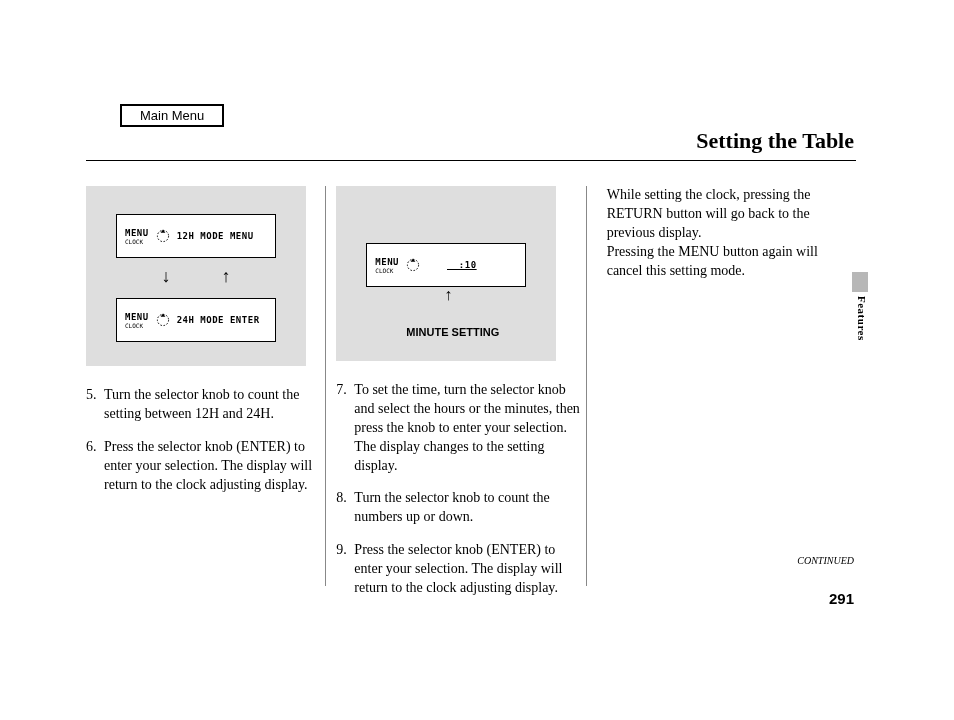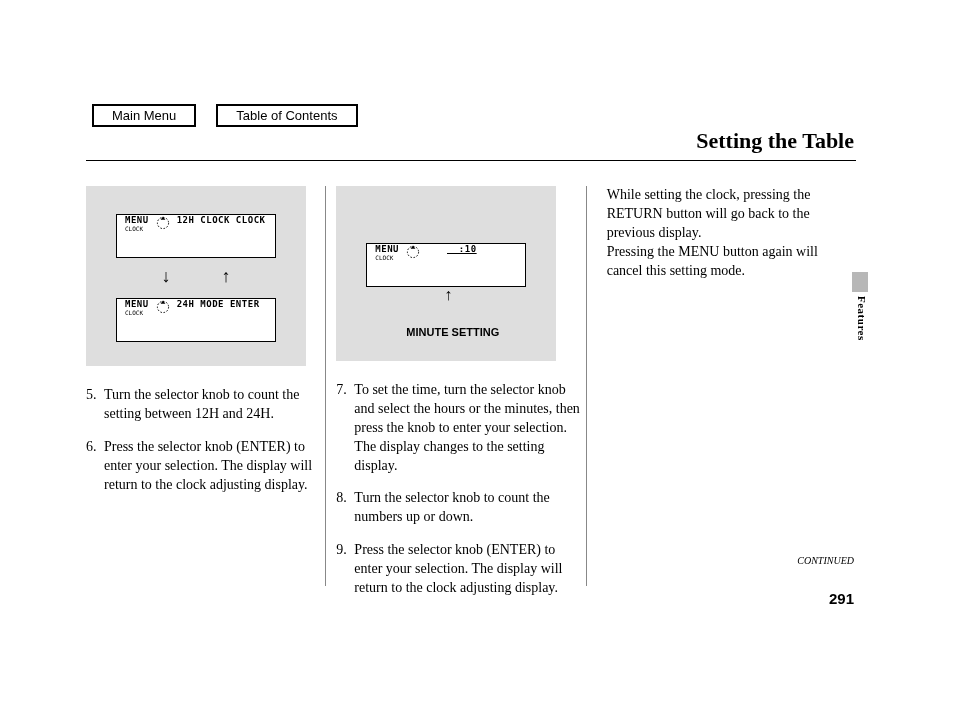--- a/index.html
+++ b/index.html
@@ -14,21 +14,21 @@
     height:var(--page-h);
     font-family:Georgia,'Times New Roman',serif;
     font-size:14px;
     color:var(--ink);
     position:relative;
   }
   
   .nav{
     position:absolute;
     top:104px;
-    left:92px;
+    left:120px;
     display:flex;
     gap:20px;
     font-family:Arial,Helvetica,sans-serif;
     font-size:13px;
   }
   .nav button{
     background:#fff;
     border:2px solid #000;
     padding:2px 18px;
     cursor:pointer;
@@ -83,21 +83,21 @@
   }
   
   .lcd{
     position:absolute;
     background:#fff;
     border:1.5px solid #000;
     box-sizing:border-box;
     height:44px;
     width:160px;
     display:flex;
-    align-items:flex-start;
+    align-items:center;
     padding:0 8px;
     font-family:"Lucida Console",Monaco,monospace;
     font-size:9px;
     letter-spacing:0.5px;
   }
   .lcd .menu-lbl{
     font-weight:bold;
     line-height:1;
   }
   .lcd .menu-sub{
@@ -205,21 +205,20 @@
     font-size:11px;
     letter-spacing:0.5px;
     text-align:left;
   }
 </style>
 </head>
 <body>
 
 <div class="nav">
   <button>Main Menu</button>
-  <button>Table of Contents</button>
 </div>
 
 <div class="title">Setting the Table</div>
 <div class="rule"></div>
 
 <div class="side-tab"></div>
 <div class="side-label">Features</div>
 
 <div class="columns">
 
@@ -228,21 +227,21 @@
 
       <div class="lcd" style="top:28px;left:30px;">
         <div>
           <span class="menu-lbl">MENU</span>
           <span class="menu-sub">CLOCK</span>
         </div>
         <svg class="knob" viewBox="0 0 20 20">
           <circle cx="10" cy="10" r="7" fill="none" stroke="#000" stroke-width="1.2" stroke-dasharray="2 2"></circle>
           <polygon points="10,2 13,6 7,6" fill="#000"></polygon>
         </svg>
-        <span class="main">12H CLOCK CLOCK</span>
+        <span class="main">12H MODE MENU</span>
       </div>
 
       <div class="vflow">
         <span>↓</span>
         <span>↑</span>
       </div>
 
       <div class="lcd" style="top:112px;left:30px;">
         <div>
           <span class="menu-lbl">MENU</span>

